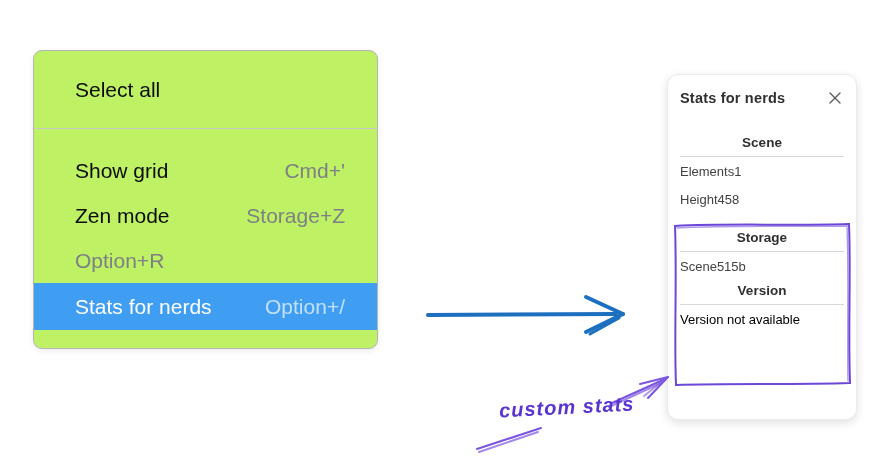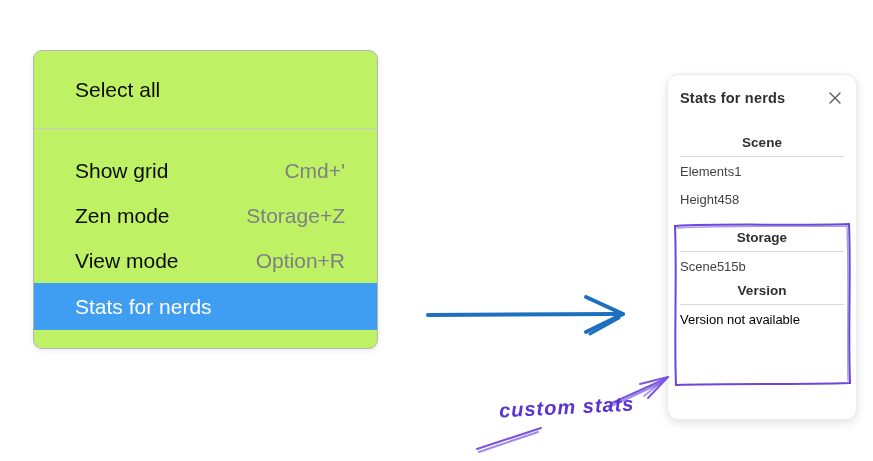--- a/index.html
+++ b/index.html
@@ -71,25 +71,25 @@
     <div class="menu-group">
       <div class="menu-row">
         <span>Show grid</span>
         <span class="sc">Cmd+'</span>
       </div>
       <div class="menu-row">
         <span>Zen mode</span>
         <span class="sc">Storage+Z</span>
       </div>
       <div class="menu-row">
-        <span>View mode</span>
         <span class="sc">Option+R</span>
       </div>
       <div class="menu-row selected">
         <span>Stats for nerds</span>
+        <span class="sc">Option+/</span>
       </div>
     </div>
   </div>
 
   <svg class="blue-arrow" width="215" height="48" viewBox="0 0 215 48">
     <g stroke="#1d6fbf" stroke-width="4" fill="none" stroke-linecap="round">
       <line x1="8" y1="23" x2="196" y2="22"></line>
       <path d="M203 22 L166 5"></path>
       <path d="M203 22 L166 40"></path>
       <path d="M199 26 L170 42" stroke-width="3"></path>

